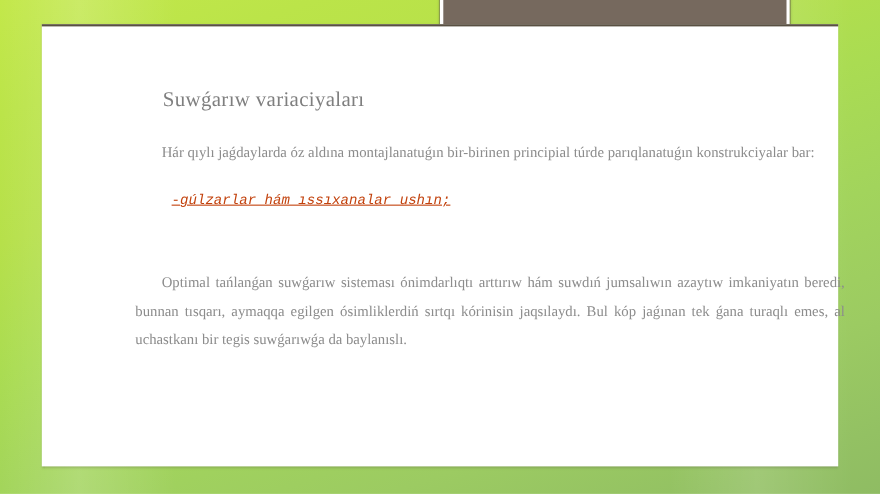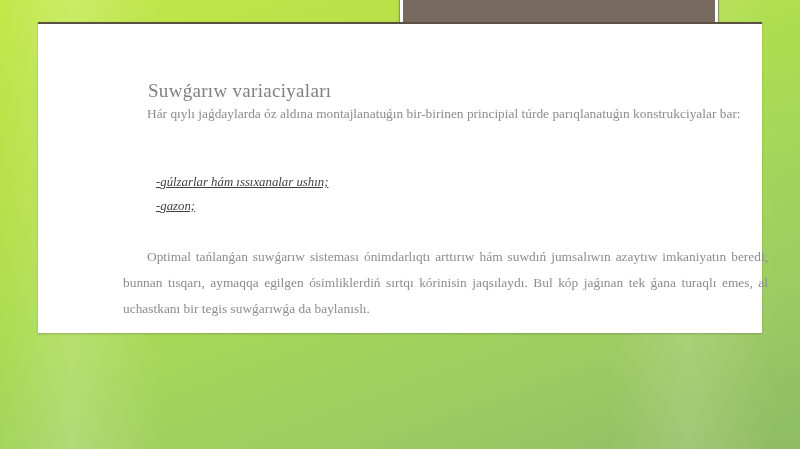--- a/index.html
+++ b/index.html
@@ -39,21 +39,21 @@
       linear-gradient(90deg, rgba(255,255,255,0.00) 76%, rgba(255,255,255,0.13) 86%, rgba(255,255,255,0.00) 97%);
     pointer-events: none;
   }
 
   
   #content-panel {
     position: absolute;
     left: 38px;
     top: 22px;
     width: 724px;
-    height: 311px;
+    height: 402px;
     background: #ffffff;
     border-top: 2px solid #595042;
     box-shadow: 0 1px 2px rgba(80,80,60,0.35);
     box-sizing: border-box;
   }
 
   
   #banner-block {
     position: absolute;
     left: 400px;
@@ -84,37 +84,37 @@
     left: 85px;
     width: 645px;
     font-family: "Liberation Serif", serif;
     font-size: 13.4px;
     line-height: 26px;
     color: #8c8c8c;
     text-align: justify;
     text-indent: 24px;
   }
 
-  #para-intro { top: 77px; }
+  #para-intro { top: 102px; }
   #para-outro { top: 220px; }
 
   .bullet-list {
     position: absolute;
     left: 118px;
     top: 146px;
     margin: 0;
     padding: 0;
     list-style: none;
     width: 560px;
   }
   .bullet-list li {
-    font-family: Liberation Serif, serif;
+    font-family: Liberation Mono, monospace;
     font-size: 12.8px;
     line-height: 24px;
-    color: #404040;
+    color: #c2410c;
     font-style: italic;
     white-space: nowrap;
   }
   .bullet-list li .bullet-mark {
     font-style: normal;
     text-decoration: underline;
   }
   .bullet-list li .bullet-text {
     text-decoration: underline;
   }
@@ -129,19 +129,18 @@
   <div id="banner-block"></div>
 
   <div id="content-panel">
 
     <div class="slide-title">Suwǵarıw variaciyaları</div>
 
     <div class="body-text" id="para-intro">Hár qıylı jaǵdaylarda óz aldına montajlanatuǵın bir-birinen principial túrde parıqlanatuǵın konstrukciyalar bar:</div>
 
     <ul class="bullet-list">
       <li><span class="bullet-mark">-</span><span class="bullet-text">gúlzarlar hám ıssıxanalar ushın;</span></li>
-      <li><span class="bullet-mark">-</span><span class="bullet-text">gazon;</span></li>
     </ul>
 
     <div class="body-text" id="para-outro">Optimal tańlanǵan suwǵarıw sisteması ónimdarlıqtı arttırıw hám suwdıń jumsalıwın azaytıw imkaniyatın beredi, bunnan tısqarı, aymaqqa egilgen ósimliklerdiń sırtqı kórinisin jaqsılaydı. Bul kóp jaǵınan tek ǵana turaqlı emes, al uchastkanı bir tegis suwǵarıwǵa da baylanıslı.</div>
 
   </div>
 </div>
 
 </body></html>

